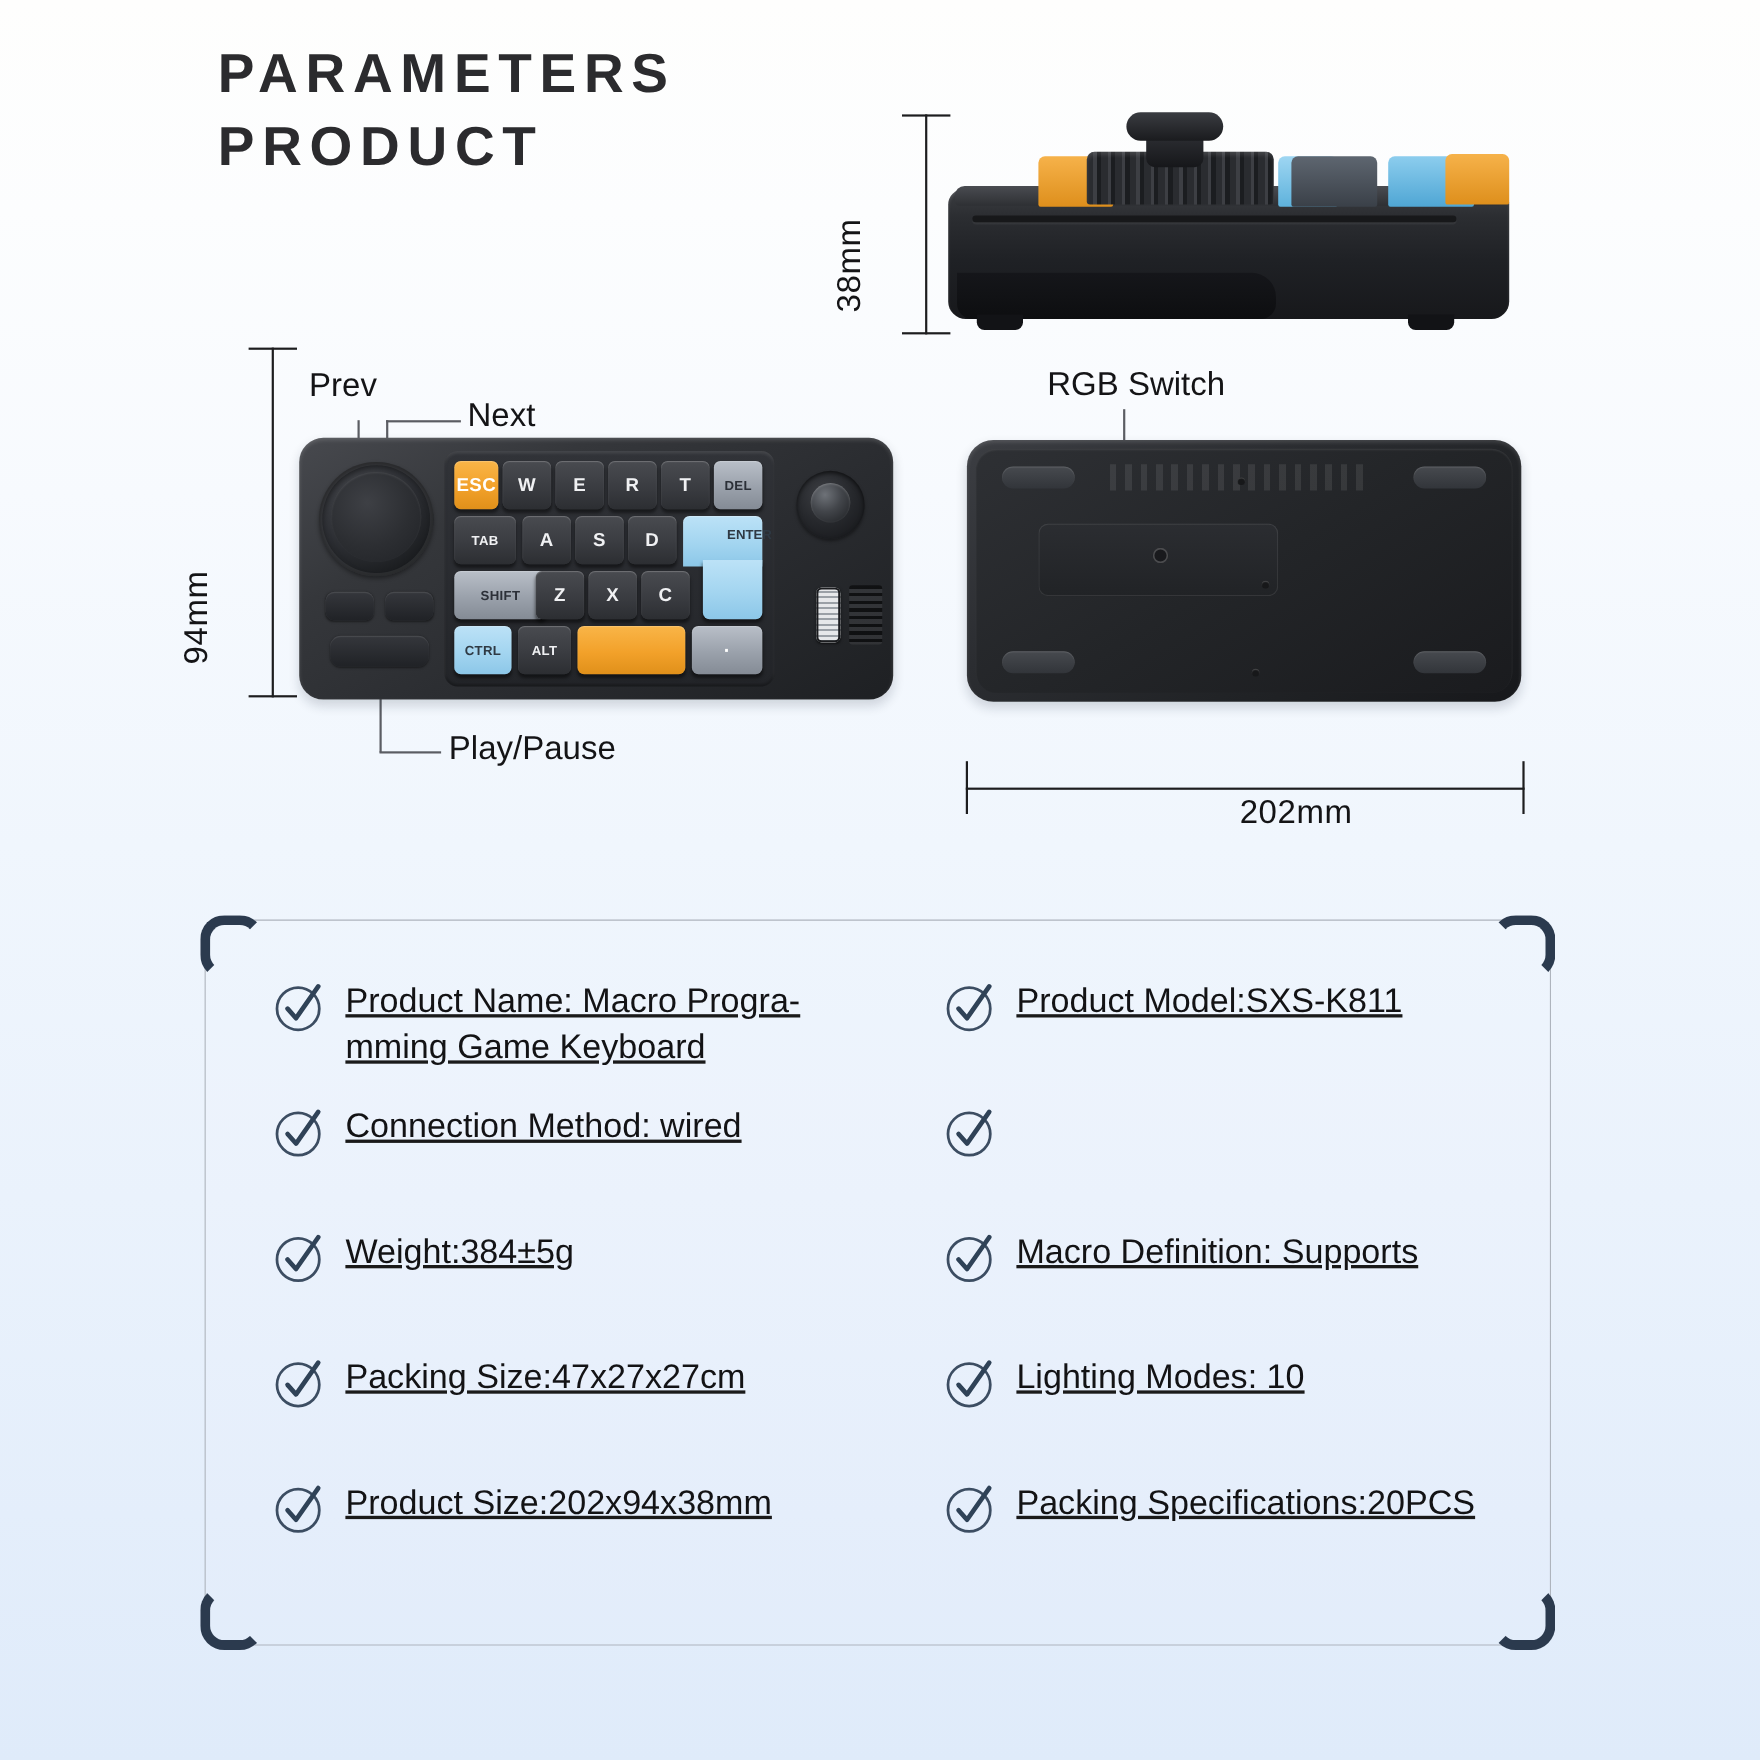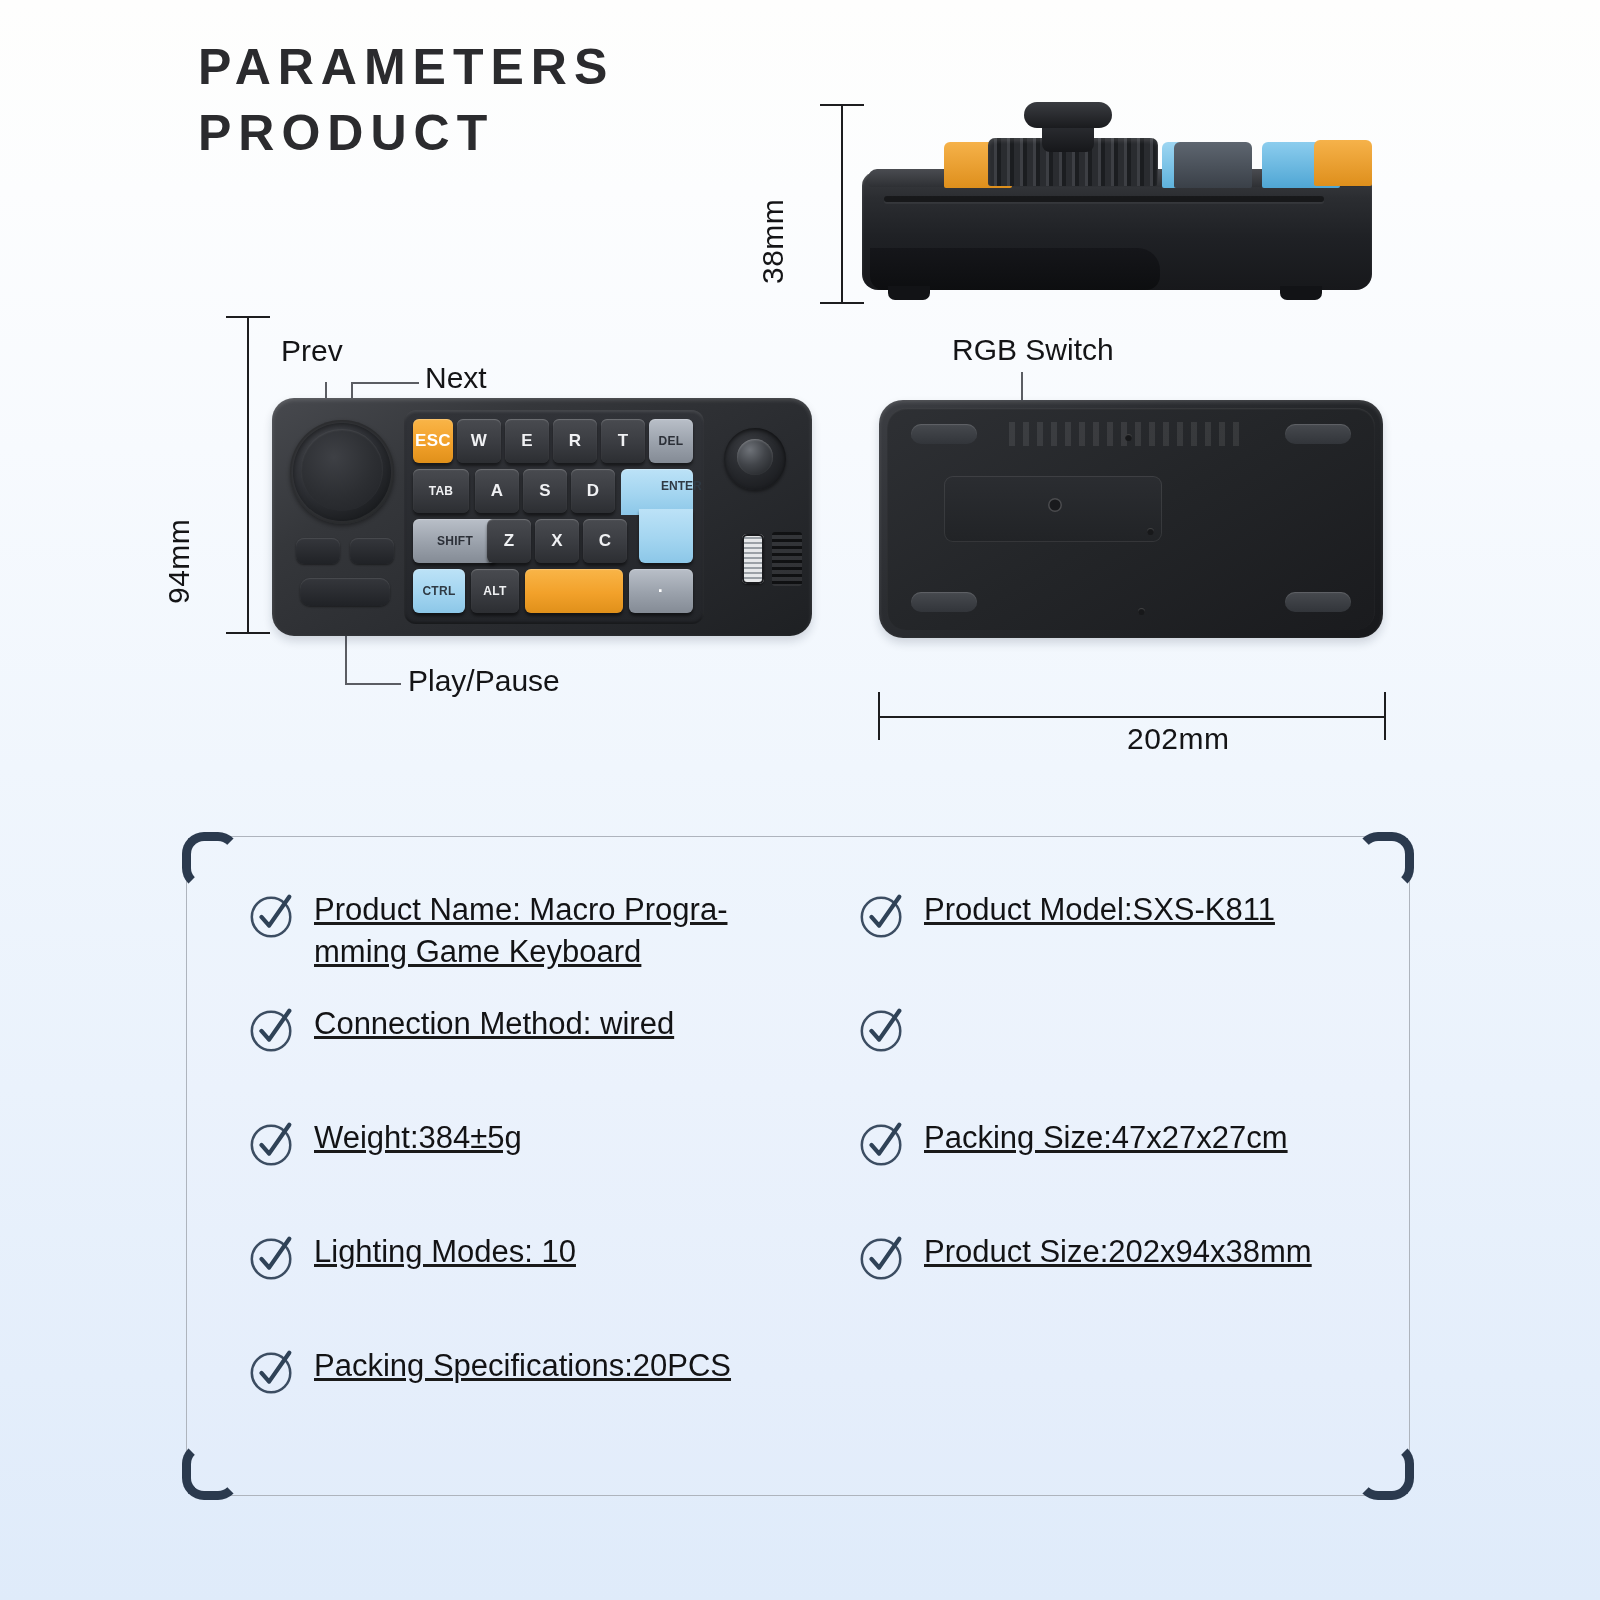--- a/index.html
+++ b/index.html
@@ -578,20 +578,29 @@
   <div class="spec-item">
     <span class="check-icon">
       <svg viewBox="0 0 52 52" width="50" height="50">
         <circle cx="25" cy="27" r="20" fill="none" stroke="#3c4d62" stroke-width="2.6"></circle>
         <path d="M15 27 L23 36 L44 6" fill="none" stroke="#2f4257" stroke-width="4.4" stroke-linecap="round" stroke-linejoin="round"></path>
       </svg>
     </span>
     <span class="spec-text">Weight:384±5g</span>
   </div>
 
+  <div class="spec-item">
+    <span class="check-icon">
+      <svg viewBox="0 0 52 52" width="50" height="50">
+        <circle cx="25" cy="27" r="20" fill="none" stroke="#3c4d62" stroke-width="2.6"></circle>
+        <path d="M15 27 L23 36 L44 6" fill="none" stroke="#2f4257" stroke-width="4.4" stroke-linecap="round" stroke-linejoin="round"></path>
+      </svg>
+    </span>
+    <span class="spec-text">Macro Definition: Supports</span>
+  </div>
 
   <div class="spec-item">
     <span class="check-icon">
       <svg viewBox="0 0 52 52" width="50" height="50">
         <circle cx="25" cy="27" r="20" fill="none" stroke="#3c4d62" stroke-width="2.6"></circle>
         <path d="M15 27 L23 36 L44 6" fill="none" stroke="#2f4257" stroke-width="4.4" stroke-linecap="round" stroke-linejoin="round"></path>
       </svg>
     </span>
     <span class="spec-text">Packing Size:47x27x27cm</span>
   </div>

